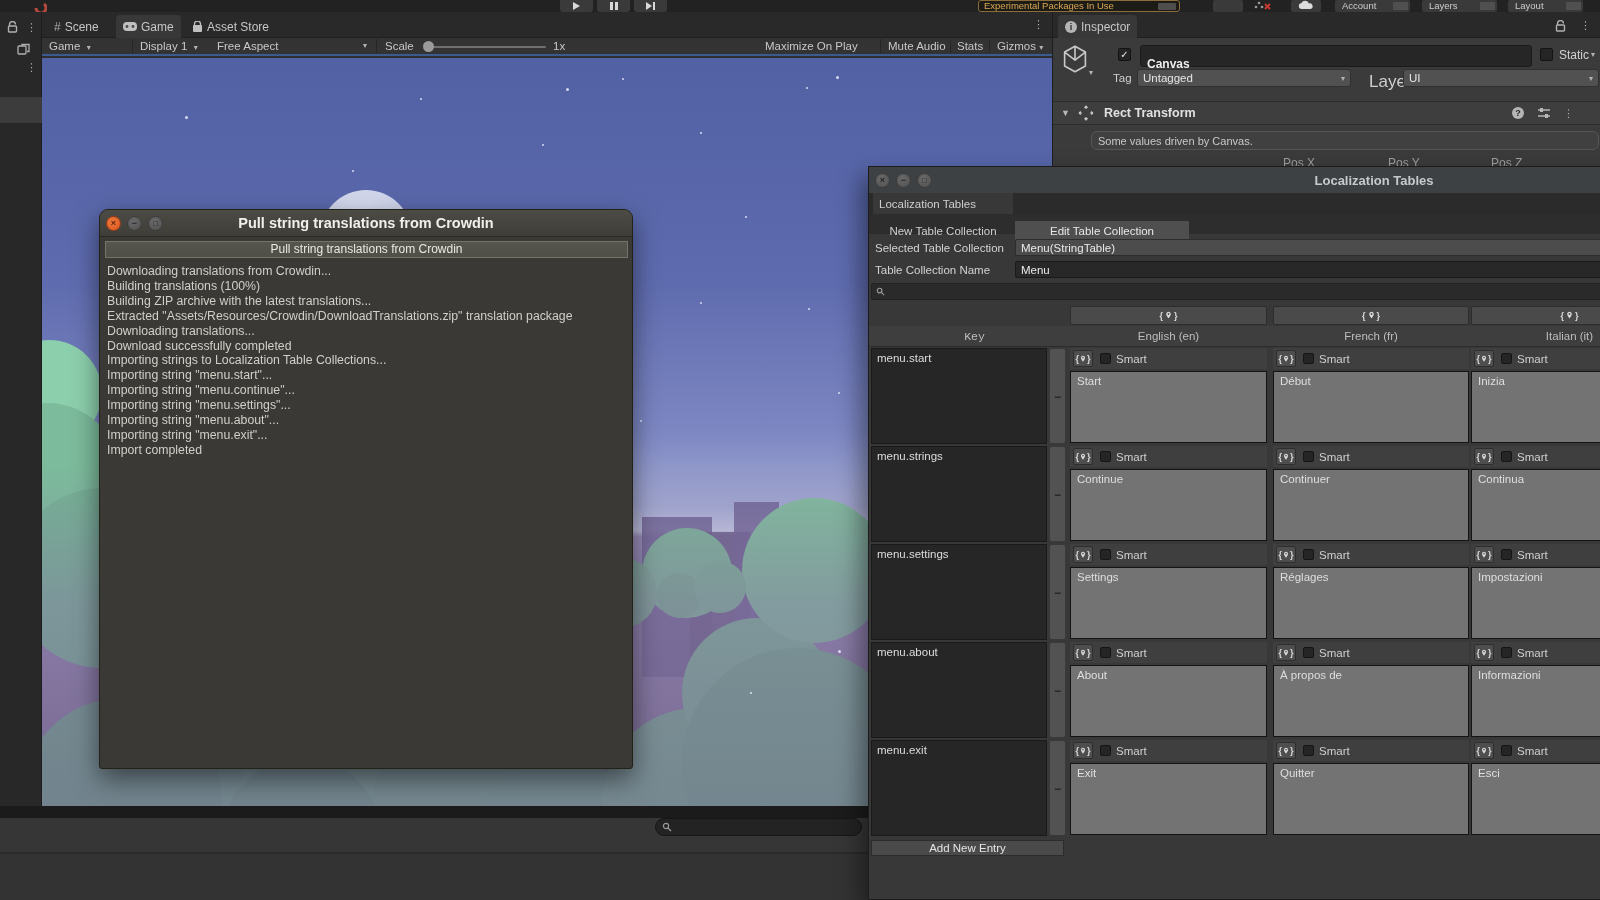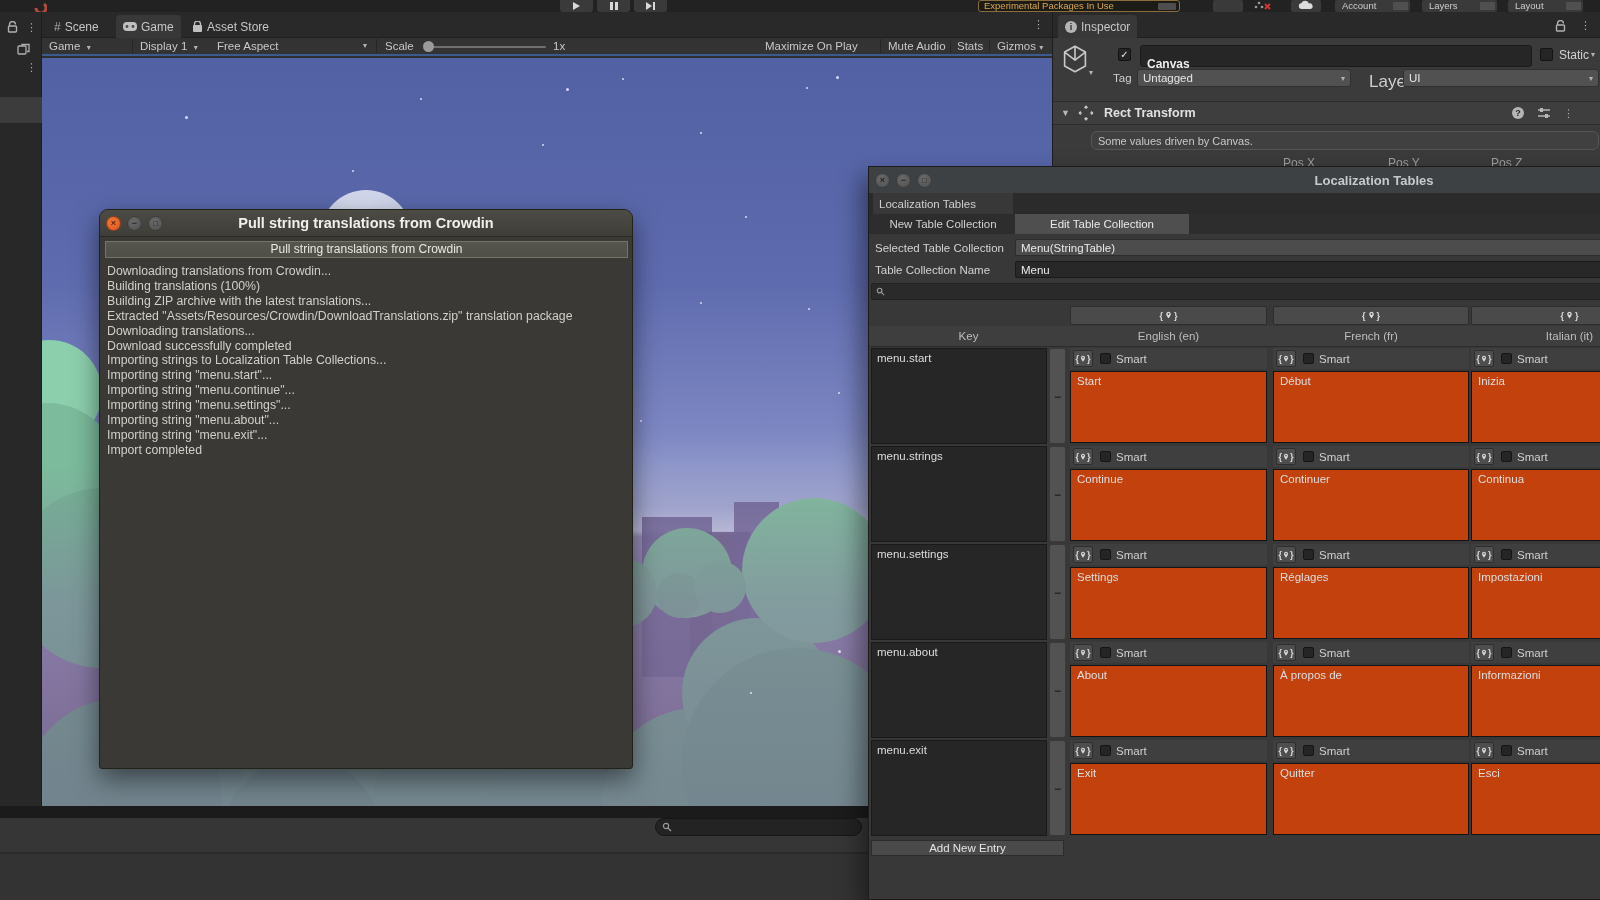--- a/index.html
+++ b/index.html
@@ -66,40 +66,40 @@
 
   
   .loc-window{position:absolute;left:868px;top:166px;width:1012px;height:734px;background:#383838;box-shadow:-8px 10px 22px rgba(0,0,0,.4);border:1px solid #1c1c1c;}
   .loc-titlebar{position:absolute;left:0;top:0;right:0;height:26px;background:#3d4144;display:flex;align-items:center;}
   .wc{width:15px;height:15px;border-radius:50%;display:flex;align-items:center;justify-content:center;font-size:9px;font-weight:bold;margin-left:6px;}
   .wc.gray{background:radial-gradient(circle at 40% 35%,#6a6a6a,#4f4f4f);border:1px solid #3c3c3c;color:#222;}
   .loc-title{position:absolute;left:0;width:100%;text-align:center;font-weight:bold;font-size:13px;color:#c7c9cb;}
   .loc-tabstrip{position:absolute;left:0;top:26px;right:0;height:21px;background:#2b2b2b;}
   .loc-tab{position:absolute;left:4px;top:0;width:140px;height:21px;background:#383838;color:#cfcfcf;font-size:11.5px;display:flex;align-items:center;padding-left:6px;}
   .loc-toolrow{position:absolute;left:0;top:47px;right:0;height:20px;background:#2d2d2d;}
-  .loc-toolbtn{position:absolute;top:0;height:20px;font-size:11.5px;color:#d0d0d0;display:flex;align-items:center;justify-content:center;}
+  .loc-toolbtn{position:absolute;top:7px;height:20px;font-size:11.5px;color:#d0d0d0;display:flex;align-items:center;justify-content:center;}
   .loc-toolbtn.sel{background:#4f4f4f;color:#e8e8e8;}
   .loc-label{position:absolute;left:6px;color:#d2d2d2;font-size:11.5px;}
   .loc-field{position:absolute;left:146px;right:4px;height:17px;border-radius:2px;font-size:11.5px;color:#e9e9e9;padding:1px 5px;line-height:15px;}
   .loc-search{position:absolute;left:2px;top:116px;right:2px;height:17px;background:#2a2a2a;border:1px solid #222;border-radius:2px;display:flex;align-items:center;padding:0 4px;}
   .hdr-label-row{position:absolute;left:0;top:159px;right:0;height:21px;background:#3e3e3e;border-bottom:1px solid #2c2c2c;}
   .hdr-label{position:absolute;top:0;height:21px;line-height:21px;text-align:center;color:#bdbdbd;font-size:11.5px;overflow:hidden;white-space:nowrap;}
   .lang-bar{position:absolute;top:139px;height:19px;background:#4a4a4a;border:1px solid #2d2d2d;border-radius:2px;display:flex;align-items:center;justify-content:center;gap:1px;}
   .brace{color:#ddd;font-size:9px;font-weight:bold;line-height:10px;}
   .loc-row{position:absolute;left:2px;width:1010px;height:96px;}
   .key-cell{position:absolute;left:0;top:0;width:176px;height:96px;background:#262626;border:1px solid #1a1a1a;color:#dcdcdc;font-size:11.5px;padding:3px 5px;}
   .row-strip{position:absolute;left:178px;top:0;width:17px;height:96px;background:#3a3a3a;}
   .row-strip .thumb{position:absolute;left:1px;top:1px;width:15px;height:94px;background:#525252;border-radius:2px;}
   .row-strip .minus{position:absolute;left:0;top:42px;width:17px;text-align:center;color:#242424;font-size:12px;font-weight:bold;}
   .lang-cell{position:absolute;top:0;height:96px;}
   .cell-head{position:absolute;left:0;top:0;right:0;height:21px;background:#3f3f3f;display:flex;align-items:center;}
   .pinbtn{width:20px;height:17px;margin-left:3px;background:#4e4e4e;border:1px solid #2e2e2e;border-radius:2px;display:flex;align-items:center;justify-content:center;gap:0;}
   .smart-cbx{width:11px;height:11px;margin-left:7px;background:#252525;border:1px solid #151515;border-radius:2px;}
   .smart-lbl{margin-left:5px;color:#cfcfcf;font-size:11.5px;}
-  .cell-val{position:absolute;left:0;top:23px;right:0;bottom:1px;background:#c2410c;border:1px solid #141414;color:#dedede;font-size:11.5px;padding:3px 6px;}
+  .cell-val{position:absolute;left:0;top:23px;right:0;bottom:1px;background:#737373;border:1px solid #141414;color:#dedede;font-size:11.5px;padding:3px 6px;}
   .addbtn{position:absolute;left:2px;top:673px;width:193px;height:16px;background:#4a4a4a;border:1px solid #2c2c2c;color:#e4e4e4;font-size:11.5px;text-align:center;line-height:14px;}
 
   
   .dialog{position:absolute;left:99px;top:209px;width:534px;height:560px;background:#3a3936;border:1px solid #232219;border-radius:9px 9px 3px 3px;box-shadow:0 10px 26px rgba(0,0,0,.5);}
   .dlg-titlebar{position:absolute;left:0;top:0;right:0;height:27px;border-radius:8px 8px 0 0;background:linear-gradient(180deg,#4c4b44,#3f3e38);border-bottom:1px solid #2b2a25;display:flex;align-items:center;}
   .wc.orange{background:radial-gradient(circle at 40% 35%,#f07a3e,#d8551f);border:1px solid #9c3f15;color:#5e1f08;}
   .dlg-title{position:absolute;left:0;width:100%;text-align:center;font-weight:bold;font-size:14.5px;color:#f1efe9;}
   .dlg-btn{position:absolute;left:5px;top:31px;width:523px;height:17px;background:linear-gradient(180deg,#57564e,#504f47);border:1px solid #75746a;color:#e9e7e1;font-size:12px;text-align:center;line-height:15px;}
   .dlg-log{position:absolute;left:7px;top:54px;right:6px;}
   .log-line{font-size:12.3px;line-height:14.9px;color:#d2cfc8;white-space:nowrap;overflow:hidden;}
@@ -381,21 +381,21 @@
       </div>
     <div class="lang-bar" style="left:602px;width:197px;">
         <span class="brace">{</span>
         <svg width="9" height="11" viewBox="0 0 24 24">
           <path d="M12 2C8.7 2 6 4.6 6 8c0 4.4 6 12 6 12s6-7.6 6-12c0-3.4-2.7-6-6-6zm0 8.4A2.4 2.4 0 1 1 12 5.6a2.4 2.4 0 0 1 0 4.8z" fill="#ddd"></path>
         </svg>
         <span class="brace">}</span>
       </div>
 
     <div class="hdr-label-row">
-      <div class="hdr-label" style="left:2px;width:195px;">Key</div>
+      <div class="hdr-label" style="left:8px;width:195px;font-family:Liberation Mono, monospace;">Key</div>
       <div class="hdr-label" style="left:201px;width:197px;">English (en)</div>
       <div class="hdr-label" style="left:404px;width:196px;">French (fr)</div>
       <div class="hdr-label" style="left:602px;width:197px;">Italian (it)</div>
     </div>
 
     <div id="loc-rows">
         <div class="loc-row" style="top: 181px;">
           <div class="key-cell">menu.start</div>
           <div class="row-strip">
             <div class="thumb"></div>

